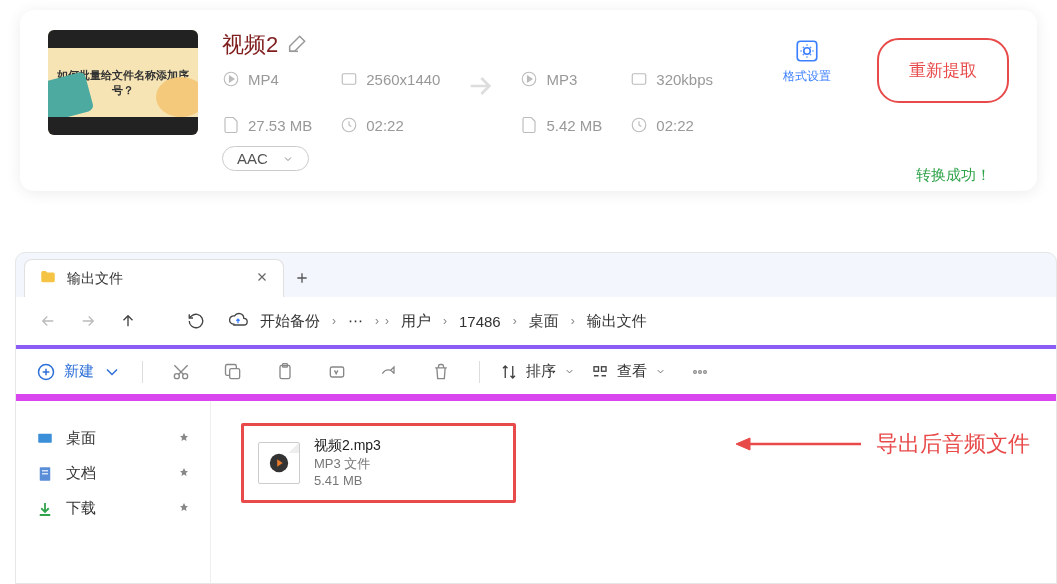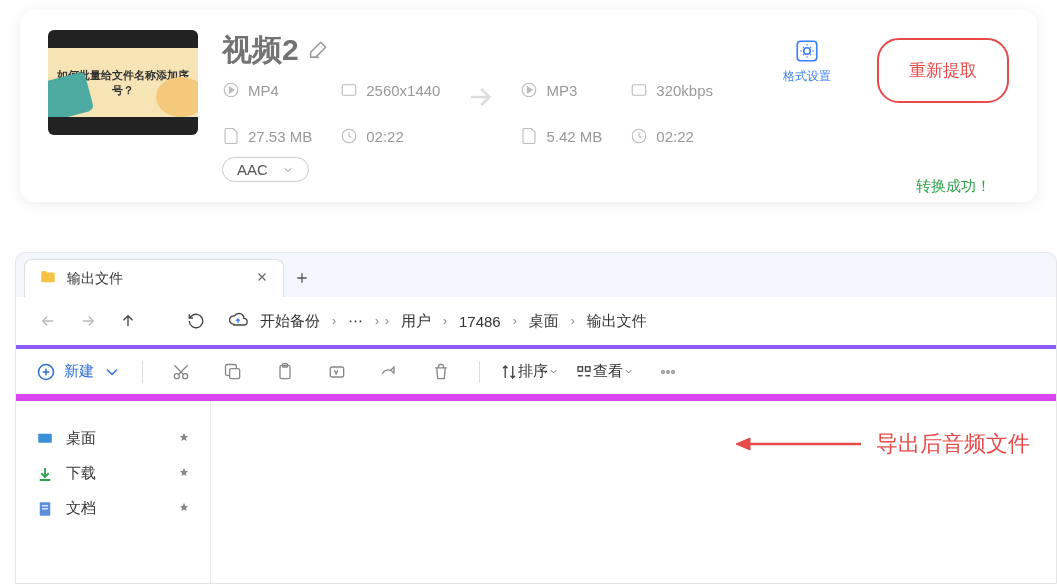--- a/index.html
+++ b/index.html
@@ -9,21 +9,21 @@
 .thumb { width: 150px; height: 105px; border-radius: 6px; background: #f7e4b4; position: relative; overflow: hidden; flex-shrink: 0; }
 .thumb .bar-top, .thumb .bar-bottom { position: absolute; left: 0; right: 0; height: 18px; background: #222; }
 .thumb .bar-top { top: 0; }
 .thumb .bar-bottom { bottom: 0; }
 .thumb .text { position: absolute; top: 38px; left: 0; right: 0; text-align: center; font-size: 11px; color: #333; font-weight: bold; }
 .thumb .shape1 { position: absolute; bottom: 18px; left: -8px; width: 50px; height: 40px; background: #4caaa1; border-radius: 6px; transform: rotate(-15deg); }
 .thumb .shape2 { position: absolute; bottom: 18px; right: -8px; width: 50px; height: 40px; background: #f4c97c; border-radius: 50%; }
 
 .info-col { flex: 1; }
 .title-row { display: flex; align-items: center; gap: 10px; margin-bottom: 10px; }
-.title-row .title { font-size: 30px; font-weight: 700; color: #737373; }
+.title-row .title { font-size: 22px; font-weight: 400; color: #7f1d1d; }
 .meta-grid { display: flex; gap: 0; align-items: flex-start; }
 .meta-section { display: grid; grid-template-columns: auto auto; column-gap: 26px; row-gap: 10px; gap: 28px; }
 .meta-item { display: flex; align-items: center; gap: 8px; font-size: 15px; color: #999; }
 .meta-item svg { width: 18px; height: 18px; stroke: #bbb; fill: none; stroke-width: 1.5; }
 .arrow-divider { width: 60px; display: flex; align-items: center; justify-content: center; margin: 0 10px; }
 .arrow-divider svg { width: 32px; height: 32px; stroke: #ddd; fill: none; stroke-width: 2; }
 
 .codec-dropdown { margin-top: 12px; display: inline-flex; align-items: center; border: 1px solid #ccc; border-radius: 14px; padding: 3px 14px; font-size: 15px; color: #555; gap: 14px; background: #fff; }
 
 .settings-col { display: flex; flex-direction: column; align-items: center; gap: 4px; margin-left: 18px; margin-top: 8px; }
@@ -53,21 +53,21 @@
 .breadcrumb .seg { padding: 4px 6px; }
 .breadcrumb .chev { color: #888; font-size: 12px; }
 .breadcrumb .cloud-icon svg { width: 20px; height: 20px; }
 
 .toolbar { height: 52px; background: #fff; border-bottom: 7px solid #d946ef; display: flex; align-items: center; padding: 0 20px; gap: 16px; }
 .toolbar .new-btn { display: flex; align-items: center; gap: 8px; color: #2d6fd8; font-size: 15px; }
 .toolbar .new-btn svg { width: 20px; height: 20px; stroke: #2d6fd8; fill: none; stroke-width: 1.8; }
 .toolbar .tool-icon { width: 36px; height: 36px; display: flex; align-items: center; justify-content: center; }
 .toolbar .tool-icon svg { width: 20px; height: 20px; stroke: #888; fill: none; stroke-width: 1.6; }
 .toolbar .divider { width: 1px; height: 22px; background: #ddd; margin: 0 4px; }
-.toolbar .sort-btn, .toolbar .view-btn { display: flex; align-items: center; gap: 0; font-size: 15px; color: #333; }
+.toolbar .sort-btn, .toolbar .view-btn { display: flex; align-items: center; gap: 8px; font-size: 15px; color: #333; }
 
 .explorer-body { display: flex; height: calc(100% - 148px); background: #fff; }
 .sidebar { width: 195px; border-right: 1px solid #eee; padding: 16px 0; }
 .sidebar-item { display: flex; align-items: center; gap: 12px; padding: 8px 20px; font-size: 15px; color: #333; }
 .sidebar-item .pin { margin-left: auto; }
 .sidebar-item .pin svg { width: 12px; height: 12px; fill: #888; }
 .sidebar-item .sb-icon { width: 18px; height: 18px; display: flex; align-items: center; justify-content: center; }
 
 .content-area { flex: 1; padding: 22px 30px; position: relative; }
 .file-item { display: flex; align-items: center; gap: 14px; width: 275px; border: 3px solid #e84a4a; padding: 10px 14px; border-radius: 2px; }
@@ -338,45 +338,58 @@
               <rect x="3" y="5" width="18" height="12" rx="1" fill="#3b8fd8"></rect>
             </svg>
           </span>
         <span>桌面</span>
         <span class="pin"><svg viewBox="0 0 24 24">
               <path d="M12 2l3 6h5l-4 4 1 6-5-3-5 3 1-6-4-4h5z"></path>
             </svg></span>
       </div>
       <div class="sidebar-item">
         <span class="sb-icon">
+            <svg viewBox="0 0 24 24">
+              <rect x="5" y="3" width="14" height="18" rx="1" fill="#5a8ed8"></rect>
+              <rect x="8" y="7" width="8" height="1.5" fill="#fff"></rect>
+              <rect x="8" y="11" width="8" height="1.5" fill="#fff"></rect>
+            </svg>
+          </span>
+        <span>文档</span>
+        <span class="pin"><svg viewBox="0 0 24 24">
+              <path d="M12 2l3 6h5l-4 4 1 6-5-3-5 3 1-6-4-4h5z"></path>
+            </svg></span>
+      </div>
+      <div class="sidebar-item">
+        <span class="sb-icon">
             <svg viewBox="0 0 24 24" stroke="#2ea34a" fill="none" stroke-width="2.4">
               <path d="M12 4v11M7 11l5 5 5-5M5 20h14"></path>
             </svg>
           </span>
         <span>下载</span>
         <span class="pin"><svg viewBox="0 0 24 24">
               <path d="M12 2l3 6h5l-4 4 1 6-5-3-5 3 1-6-4-4h5z"></path>
             </svg></span>
       </div>
-      <div class="sidebar-item">
-        <span class="sb-icon">
-            <svg viewBox="0 0 24 24">
-              <rect x="5" y="3" width="14" height="18" rx="1" fill="#5a8ed8"></rect>
-              <rect x="8" y="7" width="8" height="1.5" fill="#fff"></rect>
-              <rect x="8" y="11" width="8" height="1.5" fill="#fff"></rect>
-            </svg>
-          </span>
-        <span>文档</span>
-        <span class="pin"><svg viewBox="0 0 24 24">
-              <path d="M12 2l3 6h5l-4 4 1 6-5-3-5 3 1-6-4-4h5z"></path>
-            </svg></span>
-      </div>
     </div>
 
     <div class="content-area">
+      <div class="file-item">
+        <div class="file-icon">
+          <svg viewBox="0 0 24 24">
+              <circle cx="12" cy="12" r="10" fill="#333"></circle>
+              <polygon points="10,8 16,12 10,16" fill="#e87a2a"></polygon>
+            </svg>
+        </div>
+        <div class="file-meta">
+          <span class="name">视频2.mp3</span>
+          <span class="kind">MP3 文件</span>
+          <span class="size">5.41 MB</span>
+        </div>
+      </div>
 
       <div class="annotation">
         <svg width="130" height="26" class="annotation-arrow">
           <line x1="125" y1="13" x2="12" y2="13" stroke-width="2.5"></line>
           <polygon points="0,13 14,7 14,19"></polygon>
         </svg>
         <span class="annotation-text">导出后音频文件</span>
       </div>
     </div>
   </div>

